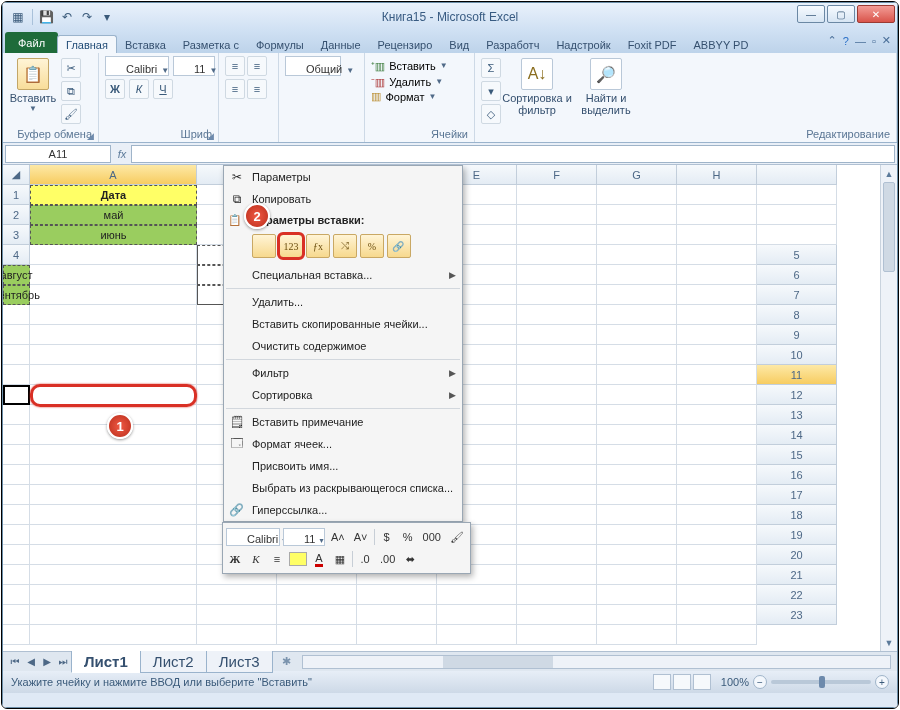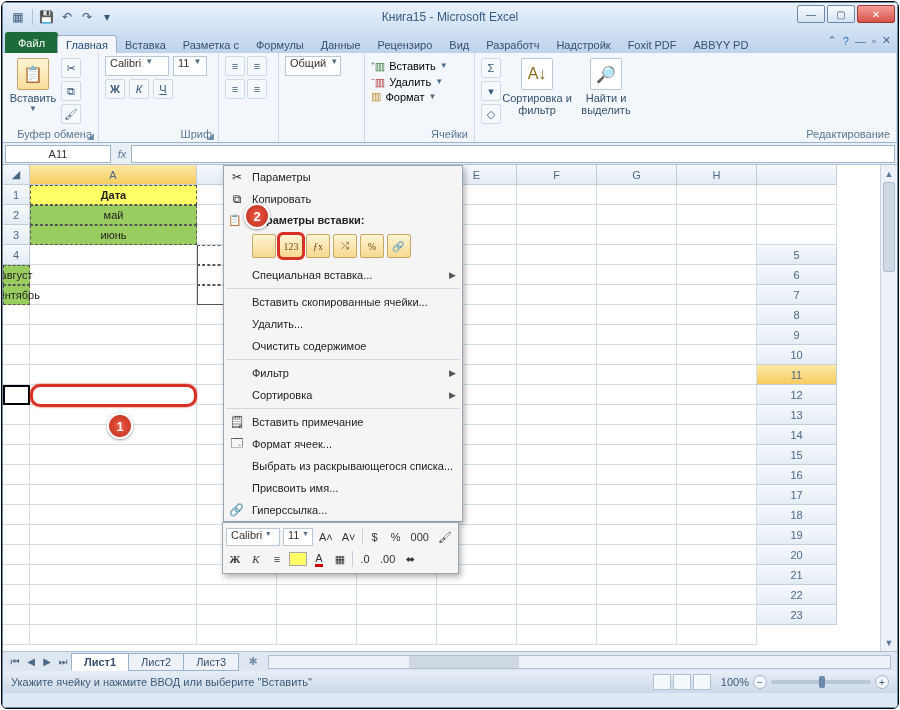--- a/index.html
+++ b/index.html
@@ -24,21 +24,21 @@
 .group{border-right:1px solid #cdd9e6;padding:3px 6px 0 6px;display:flex;flex-direction:column;height:100%}
 .group .body{flex:1;display:flex;align-items:flex-start}
 .group .caption{text-align:right;color:#5a7694;font-size:10px;padding:1px 0 2px 0;position:relative}
 .group .caption .launcher{position:absolute;right:-2px;bottom:1px;font-size:9px;color:#6d8aac}
 .bigbtn{display:flex;flex-direction:column;align-items:center;width:48px;padding-top:2px}
 .bigbtn .ico{width:32px;height:32px;border:1px solid #c3a667;background:linear-gradient(#fff4d6,#f8dd9a);border-radius:2px;display:flex;align-items:center;justify-content:center;font-size:16px;color:#8a6d1e}
 .bigbtn .lbl{color:#35506f;font-size:11px;text-align:center;margin-top:2px}
 .smallcol{display:flex;flex-direction:column;gap:3px;margin-left:4px;padding-top:2px}
 .smallbtn{width:20px;height:20px;border:1px solid #cfd9e2;background:#f6f9fc;border-radius:2px;display:flex;align-items:center;justify-content:center;font-size:11px;color:#3a5a7a}
 .fontbox{display:flex;gap:4px;align-items:center}
-.combo{height:20px;border:1px solid #b9c8d8;background:#fff;display:flex;align-items:flex-start;padding:0 4px;font-size:11px;color:#333}
+.combo{height:20px;border:1px solid #b9c8d8;background:#fff;display:flex;align-items:flex-end;padding:0 20px;font-size:11px;color:#333}
 .combo .arr{margin-left:4px;color:#506a88;font-size:8px}
 .namebox-row{height:22px;background:#e9eff7;border-bottom:1px solid #b0c0d2;display:flex;align-items:center}
 .namebox{width:106px;height:18px;margin:0 2px;border:1px solid #9fb4c9;background:#fff;display:flex;align-items:center;justify-content:center;color:#333}
 .fx{width:18px;height:18px;display:flex;align-items:center;justify-content:center;color:#5b7a9a;font-style:italic}
 .formula{flex:1;height:18px;border:1px solid #9fb4c9;background:#fff;margin-right:2px}
 .sheet{position:relative;height:486px;background:#fff;overflow:hidden}
 .grid{display:grid;grid-template-columns:27px 167px 80px 80px 80px 80px 80px 80px 80px 80px;}
 .hdr{background:linear-gradient(#f6f9fc,#e4ecf4);border:1px solid #c2cedb;border-top:none;border-left:none;height:20px;display:flex;align-items:center;justify-content:center;color:#4d6886;font-size:11px}
 .hdr.top{height:20px}
 .hdr.sel{background:linear-gradient(#fde9a6,#f7cc61)}
@@ -68,21 +68,21 @@
 
 .mini{position:absolute;left:219px;top:357px;background:#f5f5f5;border:1px solid #9aa7b4;box-shadow:2px 3px 6px rgba(0,0,0,.3);padding:3px}
 .mini .mrow{display:flex;align-items:center;gap:3px;height:22px}
 .mini .mbtn{min-width:18px;height:18px;border:1px solid transparent;display:flex;align-items:center;justify-content:center;padding:0 2px;font-size:11px;color:#333}
 .mini .mbtn.b{font-weight:bold;font-family:Georgia}
 .mini .mbtn.i{font-style:italic;font-family:Georgia}
 .mini .msep{width:1px;height:16px;background:#c7ced6}
 
 .sheettabs{height:20px;background:#dfe7f0;border-top:1px solid #b0c0d2;display:flex;align-items:center;padding-left:4px;gap:0}
 .navbtn{width:16px;height:16px;display:flex;align-items:center;justify-content:center;color:#4d6886;font-size:10px}
-.stab{padding:2px 12px;border:1px solid #9ab3cc;background:#eef2f8;color:#35506f;font-size:11px;margin-right:-1px}
+.stab{padding:2px 12px;border:1px solid #9ab3cc;background:#eef2f8;color:#35506f;font-size:15px;margin-right:-1px}
 .stab.active{background:#fff;border-bottom-color:#fff;font-weight:bold}
 .stabadd{width:18px;height:16px;margin-left:6px;display:flex;align-items:center;justify-content:center;color:#7a93ad}
 .hscroll{flex:1;margin:0 6px;height:14px;border:1px solid #b0c0d2;background:#eef2f8;position:relative}
 .hscroll .thumb{position:absolute;left:140px;width:110px;height:100%;background:#cfd9e4}
 .status{height:22px;background:linear-gradient(#e7eef7,#cdd9e7);display:flex;align-items:center;padding:0 8px;color:#3a5a7a;font-size:11px}
 .status .spacer{flex:1}
 .viewbtn{width:18px;height:16px;border:1px solid #b0c0d2;margin-left:2px;background:#f6f9fc}
 .zoom{display:flex;align-items:center;gap:4px;margin-left:10px}
 .zoom .track{width:100px;height:4px;background:#b9c8d8;position:relative;border-radius:2px}
 .zoom .track .th{position:absolute;left:48px;top:-4px;width:6px;height:12px;background:#6d8aac;border-radius:2px}
@@ -515,24 +515,24 @@
       <div class="pbtn">⤭</div>
       <div class="pbtn">%</div>
       <div class="pbtn">🔗</div>
     </div>
     <div class="row">
             <span>Специальная вставка...</span>
             <span class="sub">▶</span>
           </div>
     <hr>
     <div class="row">
+            <span>Удалить...</span>
+          </div>
+    <div class="row">
             <span>Вставить скопированные ячейки...</span>
-          </div>
-    <div class="row">
-            <span>Удалить...</span>
           </div>
     <div class="row">
             <span>Очистить содержимое</span>
           </div>
     <hr>
     <div class="row">
             <span>Фильтр</span>
             <span class="sub">▶</span>
           </div>
     <div class="row">
@@ -542,24 +542,24 @@
     <hr>
     <div class="row">
             <span class="ic">🗒</span>
             <span>Вставить примечание</span>
           </div>
     <div class="row">
             <span class="ic">🗔</span>
             <span>Формат ячеек...</span>
           </div>
     <div class="row">
+            <span>Присвоить имя...</span>
+          </div>
+    <div class="row">
             <span>Выбрать из раскрывающегося списка...</span>
-          </div>
-    <div class="row">
-            <span>Присвоить имя...</span>
           </div>
     <div class="row">
             <span class="ic">🔗</span>
             <span>Гиперссылка...</span>
           </div>
   </div>
   <div class="callout2">2</div>
 
   <div class="mini">
     <div class="mrow">

